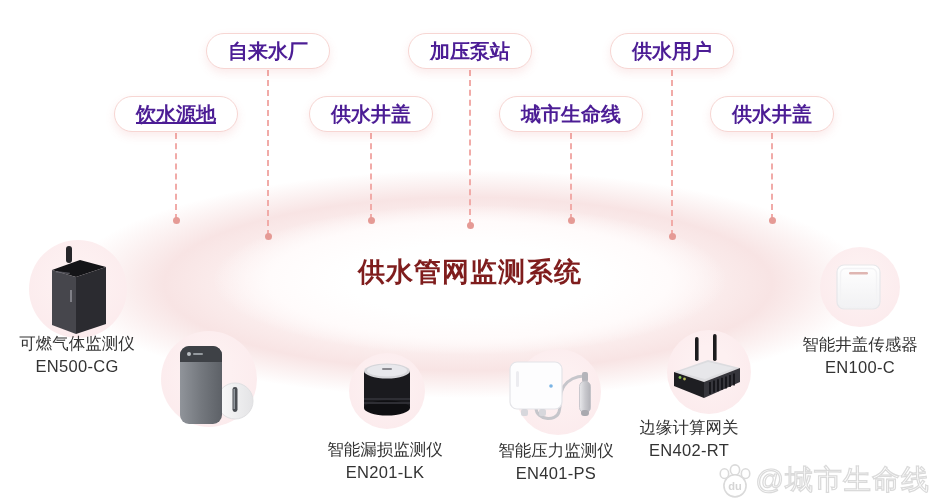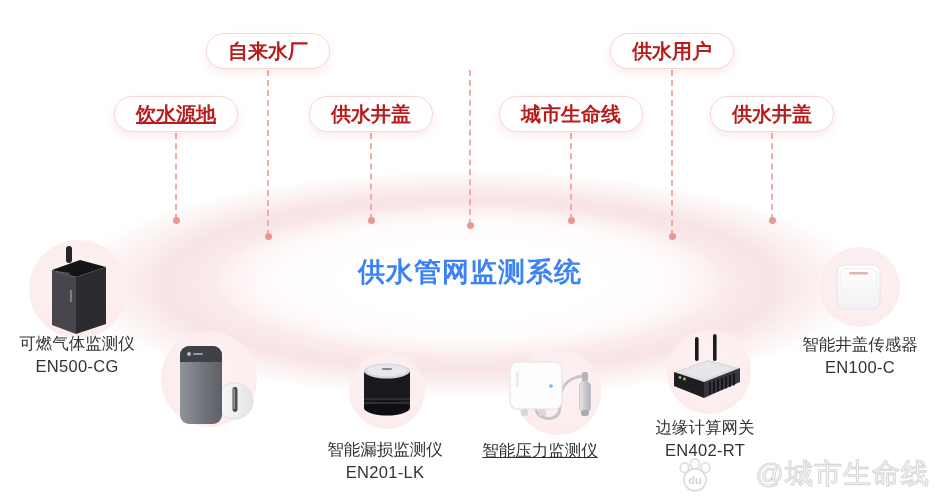--- a/index.html
+++ b/index.html
@@ -37,39 +37,39 @@
       rgba(255,251,251,0) 100%);
   }
 
   
   .title {
     position: absolute;
     left: 470px; top: 254px;
     transform: translateX(-50%);
     font-size: 27px;
     font-weight: 700;
-    color: #3b82f6;
+    color: #7f1d1d;
     letter-spacing: 1px;
     white-space: nowrap;
   }
 
   
   .pill {
     position: absolute;
     transform: translateX(-50%);
     height: 36px;
     line-height: 34px;
     padding: 0 21px;
     background: #ffffff;
     border: 1px solid #f7d6d3;
     border-radius: 18px;
     box-shadow: 0 4px 10px rgba(228,112,112,0.14);
     font-size: 20px;
     font-weight: 700;
-    color: #b91c1c;
+    color: #4c1d95;
     white-space: nowrap;
   }
   .pill-1 { left:176px; top:96px;text-decoration:underline; }
   .pill-2 { left:268px; top:33px; }
   .pill-3 { left:371px; top:96px; }
   .pill-4 { left:470px; top:33px; }
   .pill-5 { left:571px; top:96px; }
   .pill-6 { left:672px; top:33px; }
   .pill-7 { left:772px; top:96px; }
 
@@ -122,42 +122,41 @@
     transform: translateX(-50%);
     text-align: center;
     color: #333333;
     font-size: 16.5px;
     line-height: 23px;
     font-weight: 500;
   }
   .label-1 { left:77px;  top:332px; }
   .label-2 { left:209px; top:420px; }
   .label-3 { left:385px; top:438px; }
-  .label-4 { left:540px; top:439px;text-decoration:underline; }
-  .label-5 { left:705px; top:416px;text-align:center; }
+  .label-4 { left:556px; top:439px; }
+  .label-5 { left:689px; top:416px;text-align:center; }
   .label-6 { left:860px; top:333px; }
   .dev-model { display:block; letter-spacing:0.3px; }
 
   
   .watermark {
     position: absolute;
-    right: 8px; bottom: 10px;
+    right: 8px; bottom: 4px;
     display: flex;
     align-items: flex-end;
     gap: 2px;
   }
   .watermark .wm-text {
     font-size: 28px;
     font-weight: 400;
     color: #ffffff;
     -webkit-text-stroke: 1.2px #dadada;
     text-shadow: 0 0 1px #e0e0e0;
     letter-spacing: 1px;
     white-space: nowrap;
-    margin-left: 40px;
   }
 </style>
 </head>
 <body>
 
 <div class="scene">
 
   <div class="glow-outer"></div>
   <div class="glow-inner"></div>
 
@@ -165,20 +164,21 @@
   <div class="conn conn-2"></div>
   <div class="conn conn-3"></div>
   <div class="conn conn-4"></div>
   <div class="conn conn-5"></div>
   <div class="conn conn-6"></div>
   <div class="conn conn-7"></div>
 
   <div class="pill pill-1">饮水源地</div>
   <div class="pill pill-2">自来水厂</div>
   <div class="pill pill-3">供水井盖</div>
+  <div class="pill pill-4">加压泵站</div>
   <div class="pill pill-5">城市生命线</div>
   <div class="pill pill-7">供水井盖</div>
   <div class="pill pill-6">供水用户</div>
 
   <div class="title">供水管网监测系统</div>
 
   <div class="blob blob-1"></div>
   <div class="blob blob-2"></div>
   <div class="blob blob-3"></div>
   <div class="blob blob-4"></div>
@@ -279,20 +279,21 @@
   <div class="dev-label label-1">
     <span class="dev-name">可燃气体监测仪</span>
     <span class="dev-model">EN500-CG</span>
   </div>
   <div class="dev-label label-3">
     <span class="dev-name">智能漏损监测仪</span>
     <span class="dev-model">EN201-LK</span>
   </div>
   <div class="dev-label label-4">
     <span class="dev-name">智能压力监测仪</span>
+    <span class="dev-model">EN401-PS</span>
   </div>
   <div class="dev-label label-5">
     <span class="dev-name">边缘计算网关</span>
     <span class="dev-model">EN402-RT</span>
   </div>
   <div class="dev-label label-6">
     <span class="dev-name">智能井盖传感器</span>
     <span class="dev-model">EN100-C</span>
   </div>
 

